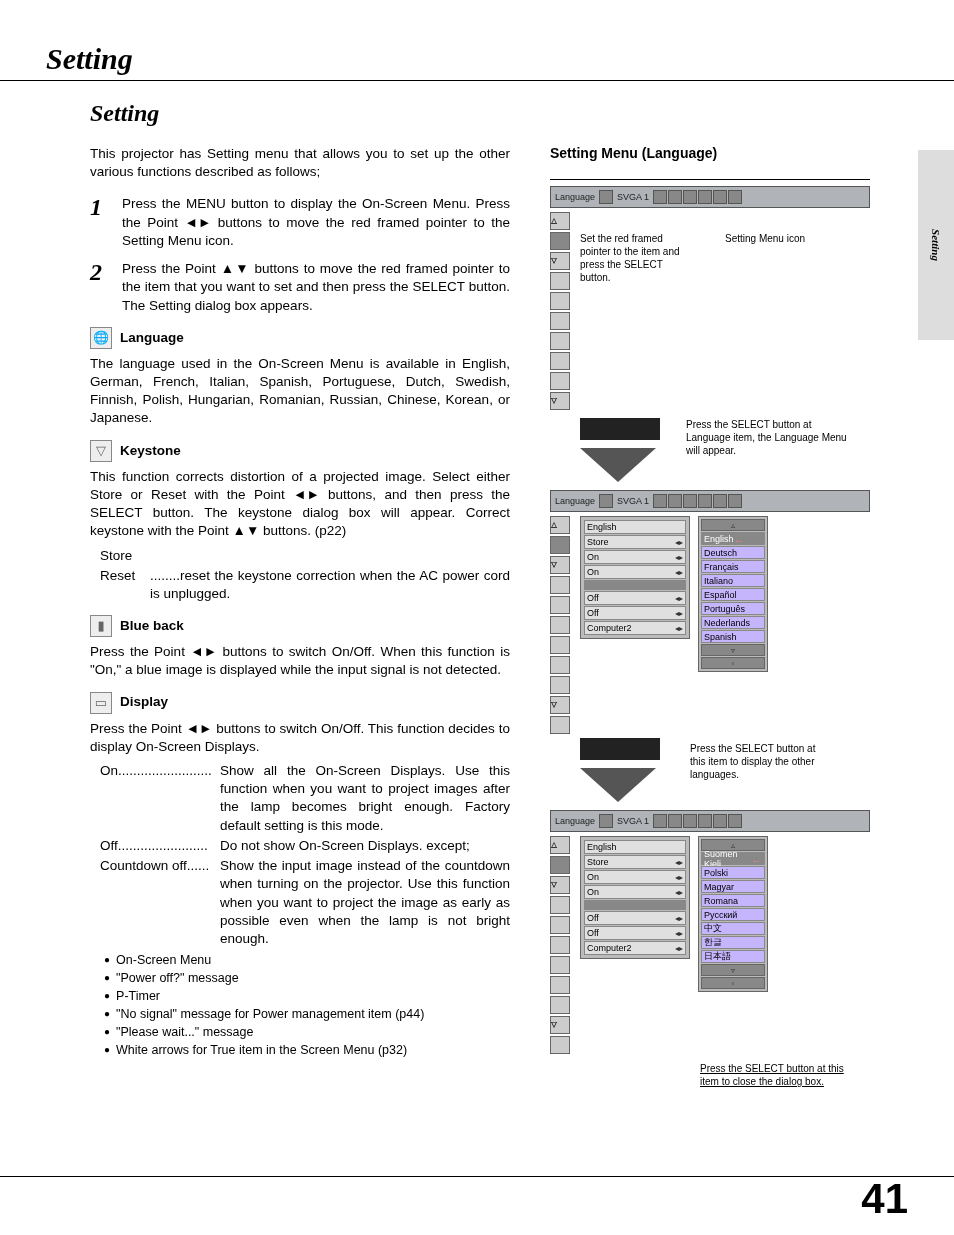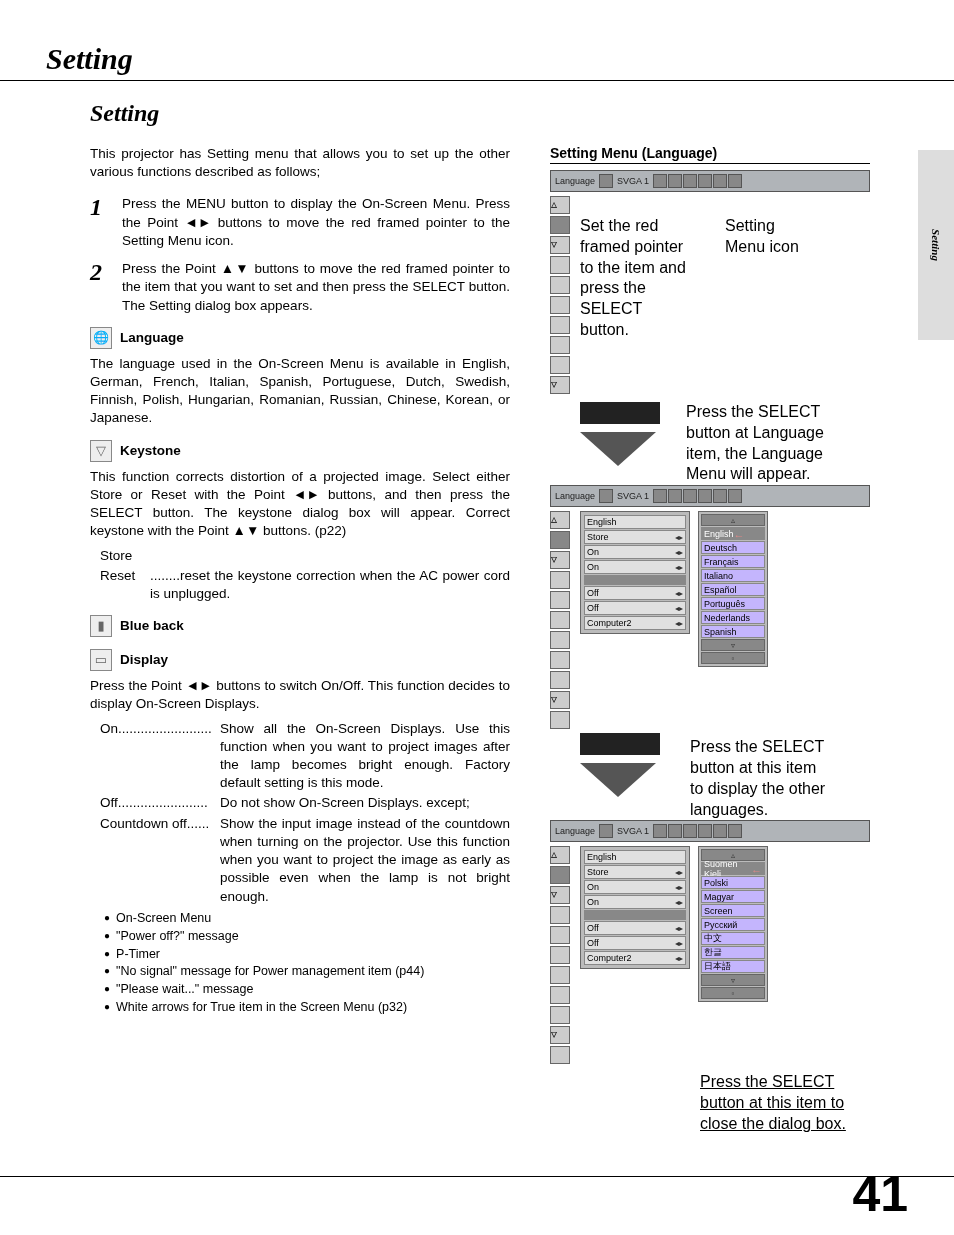--- a/index.html
+++ b/index.html
@@ -69,39 +69,39 @@
   .para { text-align: justify; margin-bottom: 6px; }
   .def-row { display: flex; margin-bottom: 2px; }
   .def-term { width: 130px; padding-left: 10px; white-space: nowrap; }
   .def-term2 { width: 60px; padding-left: 10px; white-space: nowrap; }
   .def-body { flex: 1; text-align: justify; }
   .sub-bullets { margin-left: 14px; margin-top: 4px; }
   .sub-bullets .b { display: flex; gap: 6px; font-size: 12.5px; margin-bottom: 1px; }
   .dot { font-size: 10px; line-height: 1.5; }
 
   
-  .right-title { font-weight: bold; font-size: 14px; border-bottom: 1px solid #000; padding-bottom: 2px; margin-bottom: 6px; }
+  .right-title { font-weight: bold; font-size: 14px; border-bottom: 1px solid #000; padding-bottom: 18px; margin-bottom: 6px; }
   .menu-bar {
     display: flex; align-items: center; height: 22px;
     background: #b0b4b8; border: 1px solid #555; font-size: 9px; gap: 4px;
     padding: 0 4px; margin-bottom: 4px;
   }
   .menu-bar .lbl { color: #222; }
   .menu-bar .seg { width: 14px; height: 14px; background: #888; border: 1px solid #555; }
   .menu-bar .segs { display: flex; gap: 1px; }
   .diagram { position: relative; width: 300px; }
   .side-icons {
     display: flex; flex-direction: column; gap: 2px; width: 22px;
   }
   .side-icons .ic {
     width: 20px; height: 18px; background: #ccc; border: 1px solid #666;
   }
   .side-icons .ic.dark { background: #888; }
   .diagram-row { display: flex; gap: 8px; align-items: flex-start; }
-  .caption { font-size: 16px; line-height: 1.3; }
+  .caption { font-size: 10px; line-height: 1.3; }
   .big-arrow {
     width: 0; height: 0; border-left: 38px solid transparent;
     border-right: 38px solid transparent; border-top: 34px solid #555;
     margin: 8px 0 8px 30px;
   }
   .black-bar { width: 80px; height: 22px; background: #222; margin: 4px 0 2px 30px; }
 
   .panel {
     border: 1px solid #666; background: #bbb; font-size: 9px;
     padding: 3px; display: flex; flex-direction: column; gap: 1px;
@@ -139,21 +139,21 @@
     font-size: 11px; font-style: italic; font-weight: bold;
     font-family: "Times New Roman", serif;
     white-space: nowrap;
   }
 
   .footer-rule {
     position: absolute; bottom: 58px; left: 0; right: 0; height: 1px; background: #000;
   }
   .page-num {
     position: absolute; bottom: 12px; right: 46px;
-    font-size: 50px; font-weight: bold;
+    font-size: 42px; font-weight: bold;
   }
 </style>
 </head>
 <body>
 
 <div class="page-header">Setting</div>
 <div class="header-rule"></div>
 
 <div class="side-tab">
   <span class="t">Setting</span>
@@ -192,20 +192,21 @@
       </div>
       <div class="def-row">
         <div class="def-term2">Reset</div>
         <div class="def-body">........reset the keystone correction when the AC power cord is unplugged.</div>
       </div>
 
       <div class="icon-heading">
         <div class="icon-box">▮</div>
         <div class="label">Blue back</div>
       </div>
+      <div class="para">Press the Point ◄► buttons to switch On/Off.  When this function is "On," a blue image is displayed while the input signal is not detected.</div>
 
       <div class="icon-heading">
         <div class="icon-box">▭</div>
         <div class="label">Display</div>
       </div>
       <div class="para">Press the Point ◄► buttons to switch On/Off.  This function decides to display On-Screen Displays.</div>
 
       <div class="def-row">
         <div class="def-term">
           <span>On</span><span>.........................</span>
@@ -440,21 +441,21 @@
               </div>
           </div>
           <div class="lang-list">
             <div class="tri">▵</div>
             <div class="lr sel">
                 <span>Suomen Kieli</span> 
                 <span class="pointer-arrow">←</span>
               </div>
             <div class="lr">Polski</div>
             <div class="lr">Magyar</div>
-            <div class="lr">Screen</div>
+            <div class="lr">Romana</div>
             <div class="lr">Русский</div>
             <div class="lr">中文</div>
             <div class="lr">한글</div>
             <div class="lr">日本語</div>
             <div class="tri">▿</div>
             <div class="tri">▫</div>
           </div>
         </div>
         <div class="caption" style="width:150px; margin-left:150px; margin-top:8px;text-decoration:underline;">Press the SELECT button at this item to close the dialog box.</div>
       </div>

